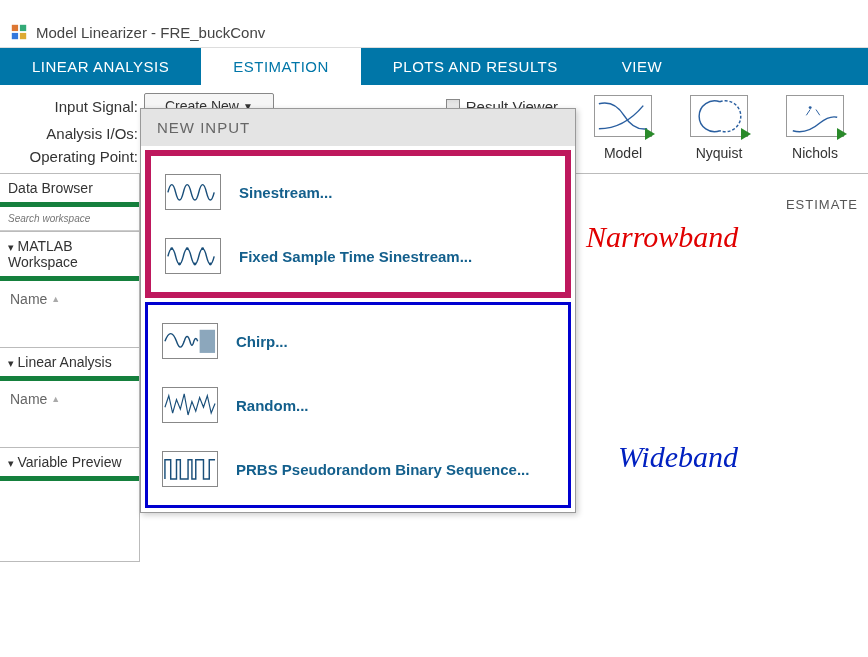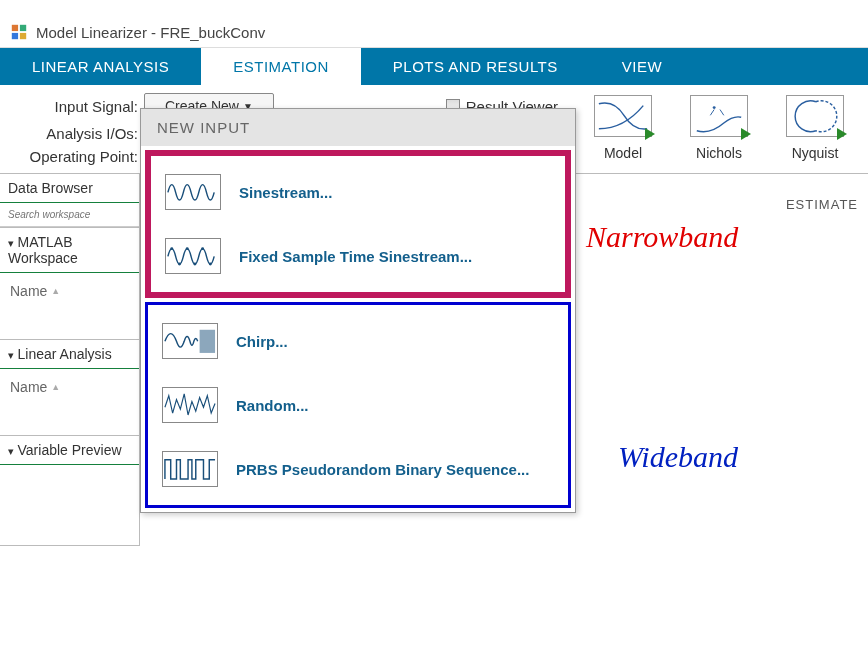--- a/index.html
+++ b/index.html
@@ -28,21 +28,21 @@
   .plot-btn { display: flex; flex-direction: column; align-items: center; cursor: pointer; gap: 8px; }
   .plot-icon { width: 58px; height: 42px; border: 1px solid #999; position: relative; background: #fff; }
   .plot-icon .play { position: absolute; right: -4px; bottom: -4px; width: 0; height: 0; border-left: 10px solid #2a8a2a; border-top: 6px solid transparent; border-bottom: 6px solid transparent; }
   .plot-btn .plbl { font-size: 14px; color: #333; }
   
   .estimate-label { position: absolute; right: 10px; top: 112px; font-size: 13px; color: #555; letter-spacing: 1px; }
   
   .main { display: flex; }
   .sidebar { width: 140px; border-right: 1px solid #bbb; display: flex; flex-direction: column; }
   .side-section { border-bottom: 1px solid #bbb; }
-  .side-header { padding: 6px 8px; font-size: 14px; background: #fff; border-bottom: 1px solid #15803d; }
+  .side-header { padding: 6px 8px; font-size: 14px; background: #fff; border-bottom: 5px solid #15803d; }
   .side-header.dropdown::before { content: "▾"; margin-right: 4px; font-size: 11px; }
   .search-box { width: 100%; border: none; border-bottom: 1px solid #ccc; padding: 6px 8px; font-size: 10px; font-style: italic; color: #0369a1; outline: none; }
   .name-col { padding: 10px 10px 40px; font-size: 14px; color: #666; display: flex; align-items: center; gap: 4px; }
   .name-col .sort { font-size: 9px; color: #aaa; }
   
   .dropdown-panel { position: absolute; left: 140px; top: 108px; width: 436px; background: #fff; border: 1px solid #999; box-shadow: 2px 2px 6px rgba(0,0,0,0.2); z-index: 10; }
   .panel-header { background: #e4e4e4; color: #666; padding: 10px 16px; font-size: 15px; letter-spacing: 1px; }
   .panel-body { padding: 0; }
   .group-box { margin: 4px; padding: 4px 6px; }
   .group-box.red { border: 6px solid #be185d; }
@@ -105,38 +105,38 @@
             <path d="M4 8 Q20 4 30 20 Q40 36 54 34" stroke="#2a5fa0" stroke-width="1.5" fill="none"></path>
             <path d="M4 34 Q30 34 50 10" stroke="#2a5fa0" stroke-width="1.5" fill="none"></path>
           </svg>
         <span class="play"></span>
       </div>
       <span class="plbl">Model</span>
     </div>
     <div class="plot-btn">
       <div class="plot-icon">
         <svg viewBox="0 0 58 42">
+            <path d="M30 6 A16 16 0 1 1 30 36" stroke="#2a5fa0" stroke-width="1.5" fill="none" stroke-dasharray="3 2"></path>
+            <path d="M30 6 A16 16 0 1 0 30 36" stroke="#2a5fa0" stroke-width="1.5" fill="none"></path>
+          </svg>
+        <span class="play"></span>
+      </div>
+      <span class="plbl">Nyquist</span>
+    </div>
+    <div class="plot-btn">
+      <div class="plot-icon">
+        <svg viewBox="0 0 58 42">
             <circle cx="24" cy="12" r="1.5" fill="#2a5fa0"></circle>
             <line x1="24" y1="14" x2="20" y2="20" stroke="#2a5fa0"></line>
             <line x1="30" y1="14" x2="34" y2="20" stroke="#2a5fa0"></line>
             <path d="M6 36 Q20 40 34 28 Q44 20 52 22" stroke="#2a5fa0" stroke-width="1.5" fill="none"></path>
           </svg>
         <span class="play"></span>
       </div>
       <span class="plbl">Nichols</span>
-    </div>
-    <div class="plot-btn">
-      <div class="plot-icon">
-        <svg viewBox="0 0 58 42">
-            <path d="M30 6 A16 16 0 1 1 30 36" stroke="#2a5fa0" stroke-width="1.5" fill="none" stroke-dasharray="3 2"></path>
-            <path d="M30 6 A16 16 0 1 0 30 36" stroke="#2a5fa0" stroke-width="1.5" fill="none"></path>
-          </svg>
-        <span class="play"></span>
-      </div>
-      <span class="plbl">Nyquist</span>
     </div>
   </div>
   <div class="estimate-label">ESTIMATE</div>
 </div>
 
 <div class="main">
   <div class="sidebar">
     <div class="side-section">
       <div class="side-header">Data Browser</div>
       <input class="search-box" placeholder="Search workspace" style="">

